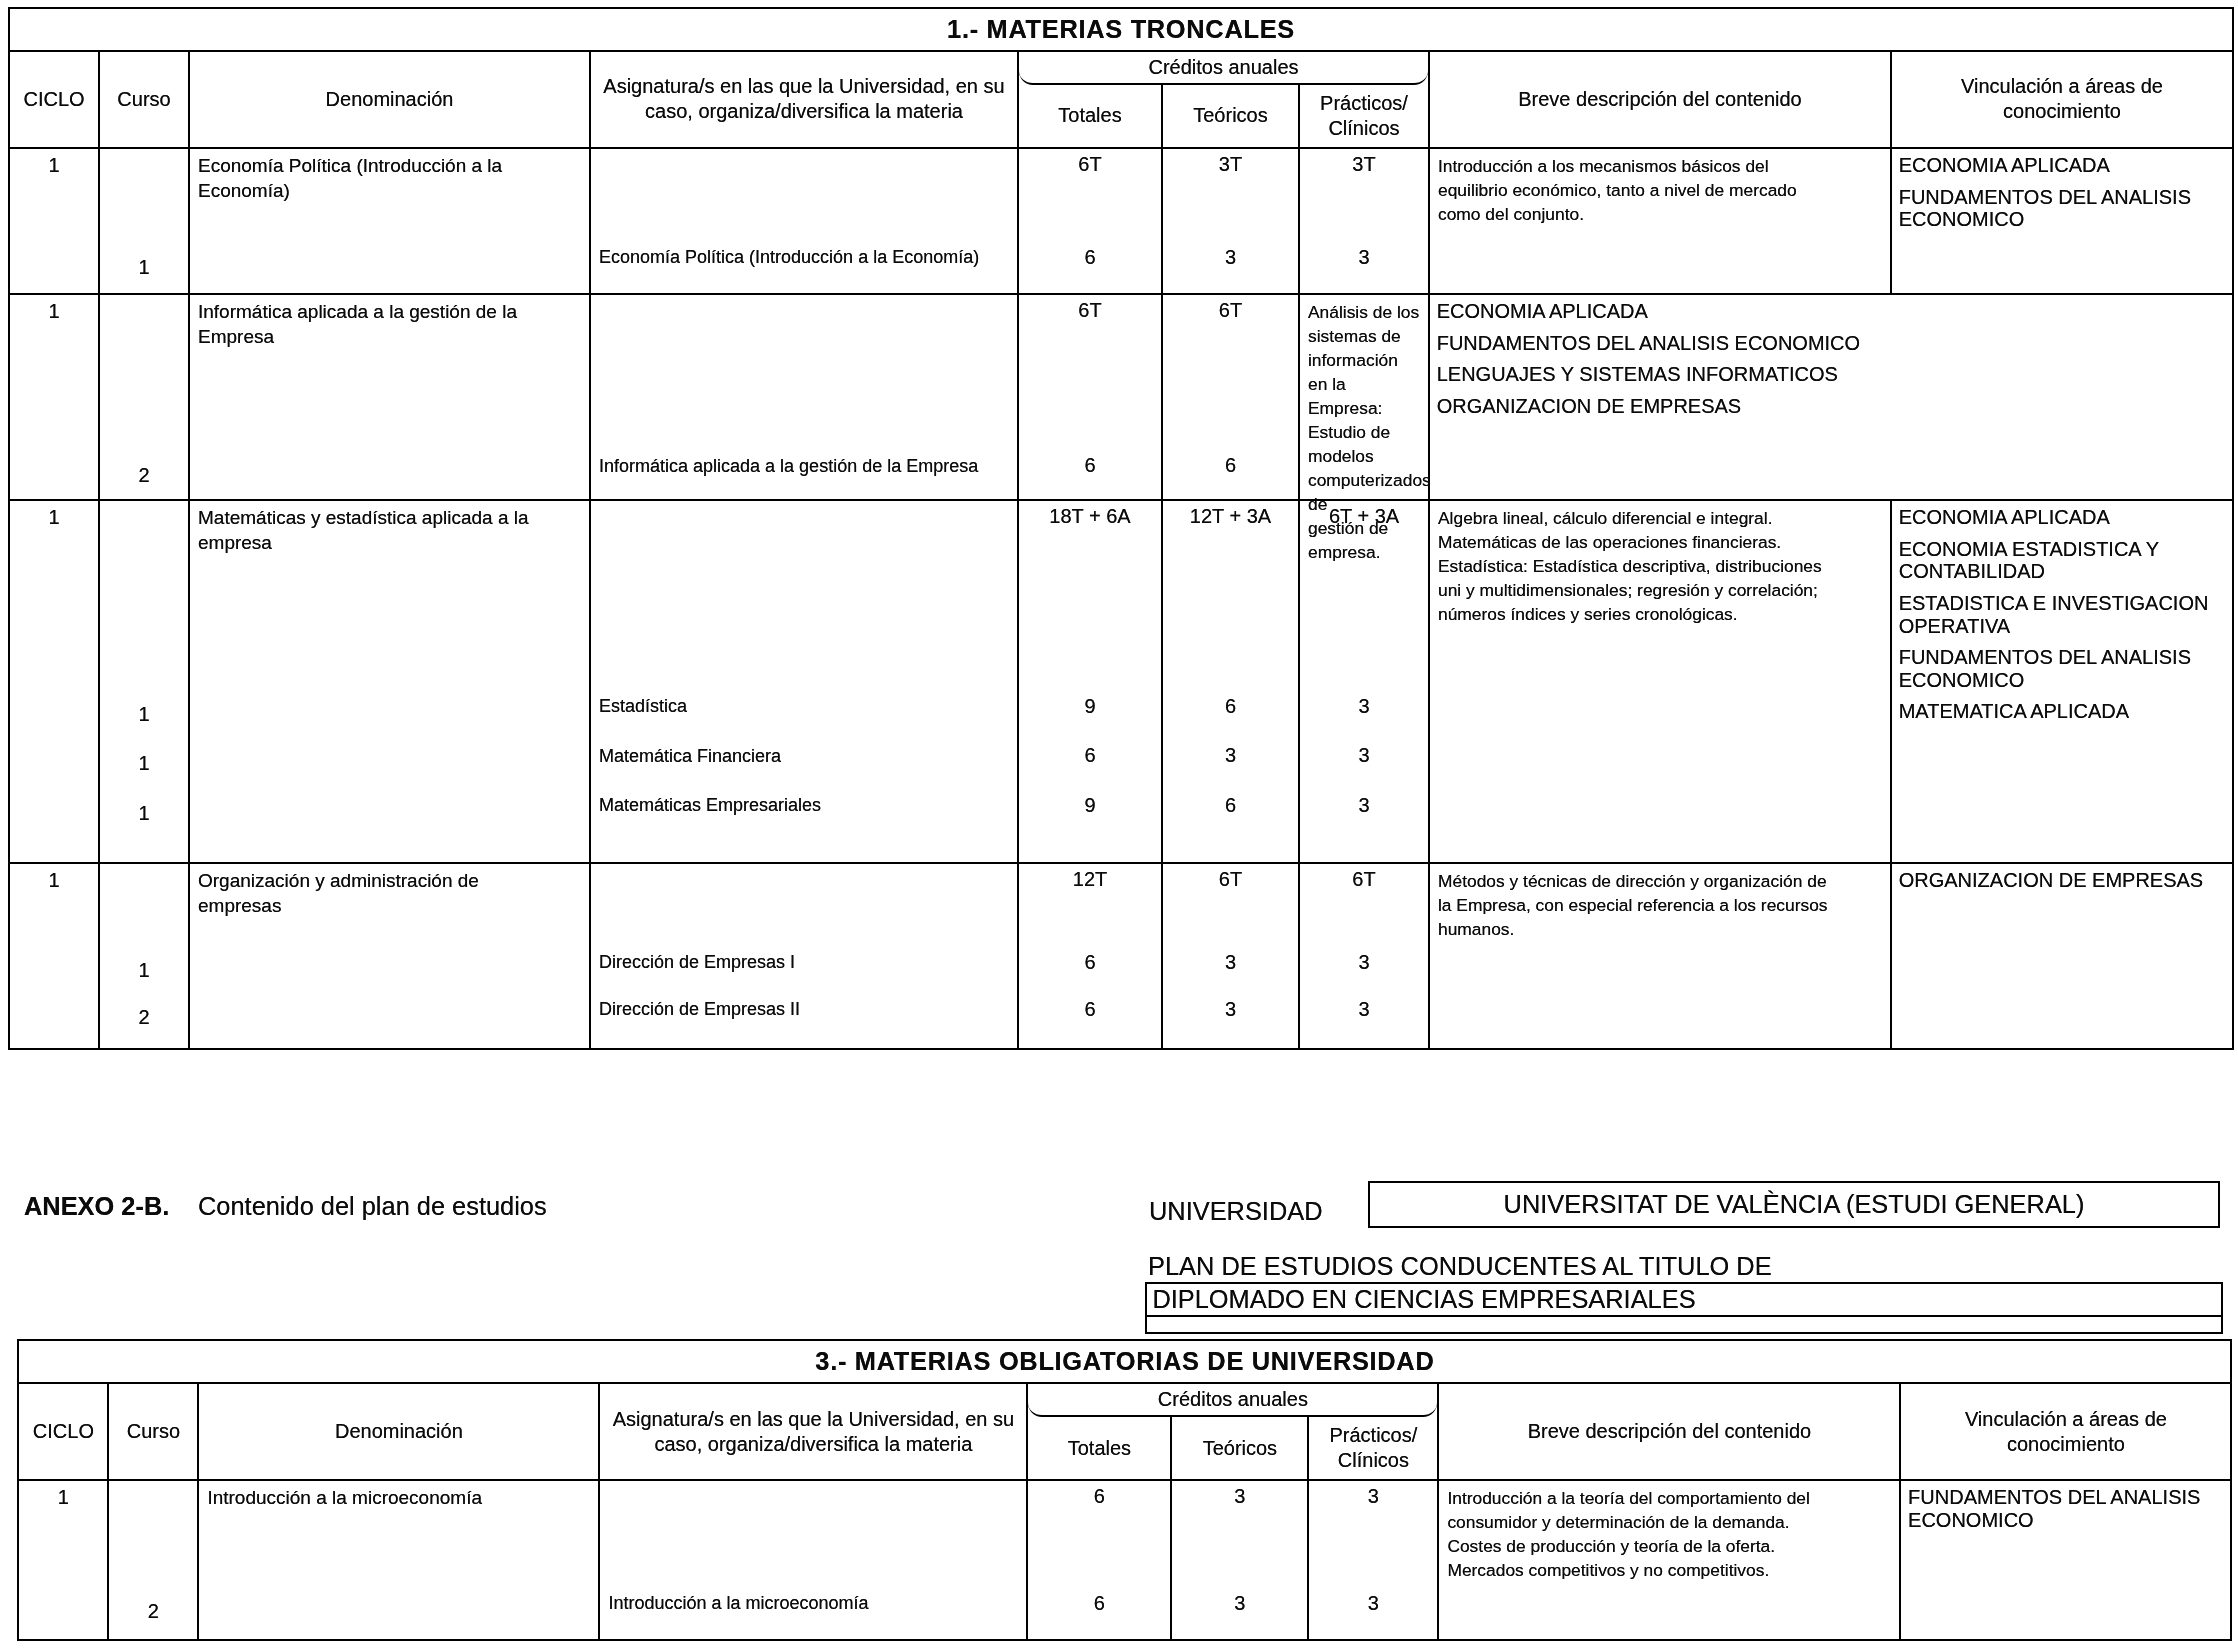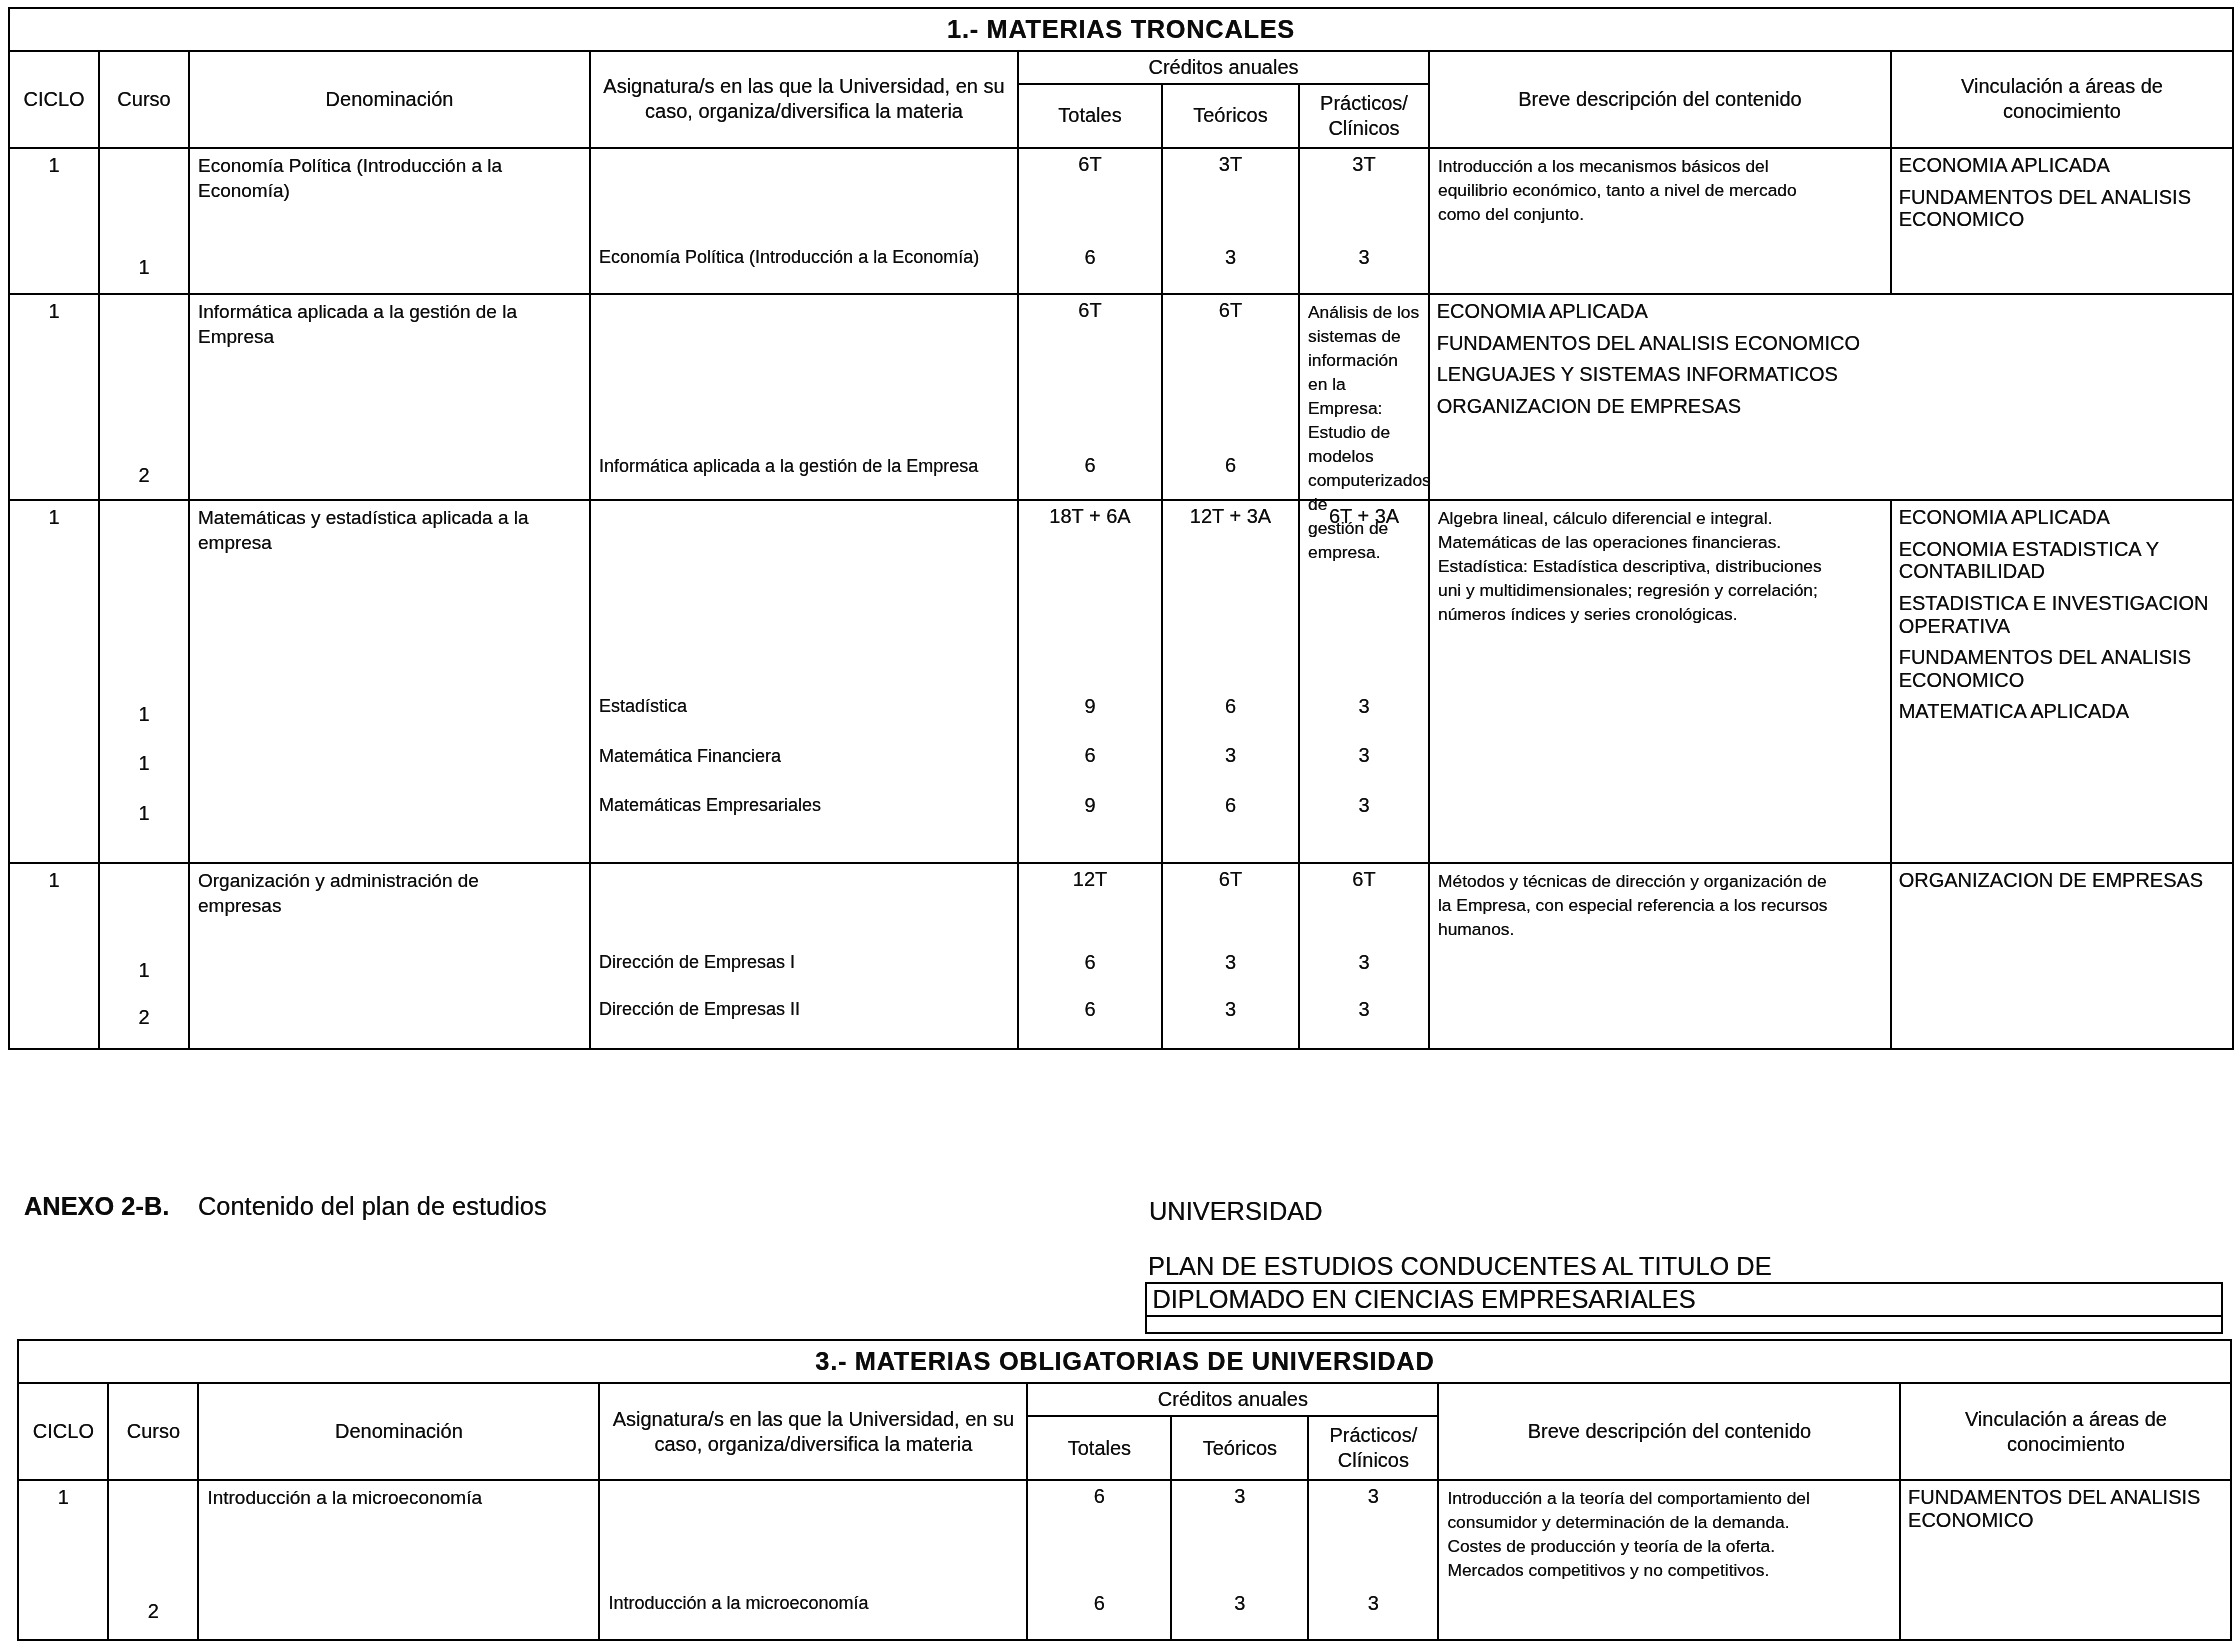--- a/index.html
+++ b/index.html
@@ -11,21 +11,21 @@
   
   .tbl{position:absolute;border:2.7px solid #000;background:#fff;
        --cols:90px 90px 401px 428px 144px 137px 130px 462px 1fr;}
   .title-row{height:41px;border-bottom:2.7px solid #000;display:flex;align-items:center;justify-content:center;
              font-size:25.4px;font-weight:bold;letter-spacing:0.7px;}
   .hdr{display:grid;grid-template-columns:var(--cols);border-bottom:2.7px solid #000;height:95px;}
   .hcell{border-right:2px solid #000;display:flex;align-items:center;justify-content:center;
          text-align:center;font-size:20px;line-height:1.25;}
   .hcell.nr{border-right:none;}
   .hgroup{grid-column:5/8;border-right:2px solid #000;display:flex;flex-direction:column;}
-  .hgroup-top{height:31px;border-bottom:2px solid #000;display:flex;align-items:center;justify-content:center;font-size:20px;}
+  .hgroup-top{height:31px;border-bottom:2px solid #000;display:flex;align-items:center;justify-content:center;font-size:20px;border-radius:14px;}
   .hgroup-sub{flex:1;display:grid;grid-template-columns:144px 137px 128px;}
   .hgroup-sub .hcell:last-child{border-right:none;border-radius:8px;}
   .w620{max-width:415px;}
   .w420{max-width:281px;}
   
   .grp{display:grid;grid-template-columns:var(--cols);border-bottom:2.7px solid #000;position:relative;}
   .grp:last-child{border-bottom:none;}
   .cell{border-right:2px solid #000;position:relative;}
   .cell.nr{border-right:none;}
   .ciclo-cell{font-size:20px;text-align:center;padding-top:5.4px;}
@@ -228,20 +228,23 @@
       <div class="cell nr vinc">
         <div>ORGANIZACION DE EMPRESAS</div>
       </div>
     </div>
   </section>
 
   <div class="mid bold" style="left:24px;top:1192px;">ANEXO 2-B.</div>
   <div class="mid" style="left:198px;top:1192px;">Contenido del plan de estudios</div>
 
   <div class="mid" style="left:1149px;top:1197px;">UNIVERSIDAD</div>
+  <div class="box" style="left:1368px;top:1181px;width:848px;height:43px;">
+    <span>UNIVERSITAT DE VALÈNCIA (ESTUDI GENERAL)</span>
+  </div>
 
   <div class="mid" style="left:1148px;top:1252px;">PLAN DE ESTUDIOS CONDUCENTES AL TITULO DE</div>
   <div class="box2" style="left:1145px;top:1282px;width:1074px;height:48px;">
     <div class="box2-inner">DIPLOMADO EN CIENCIAS EMPRESARIALES</div>
   </div>
 
   <section class="tbl" style="left:17.4px;top:1339px;width:2211px;">
     <div class="title-row">
       <span>3.- MATERIAS OBLIGATORIAS DE UNIVERSIDAD</span>
     </div>

